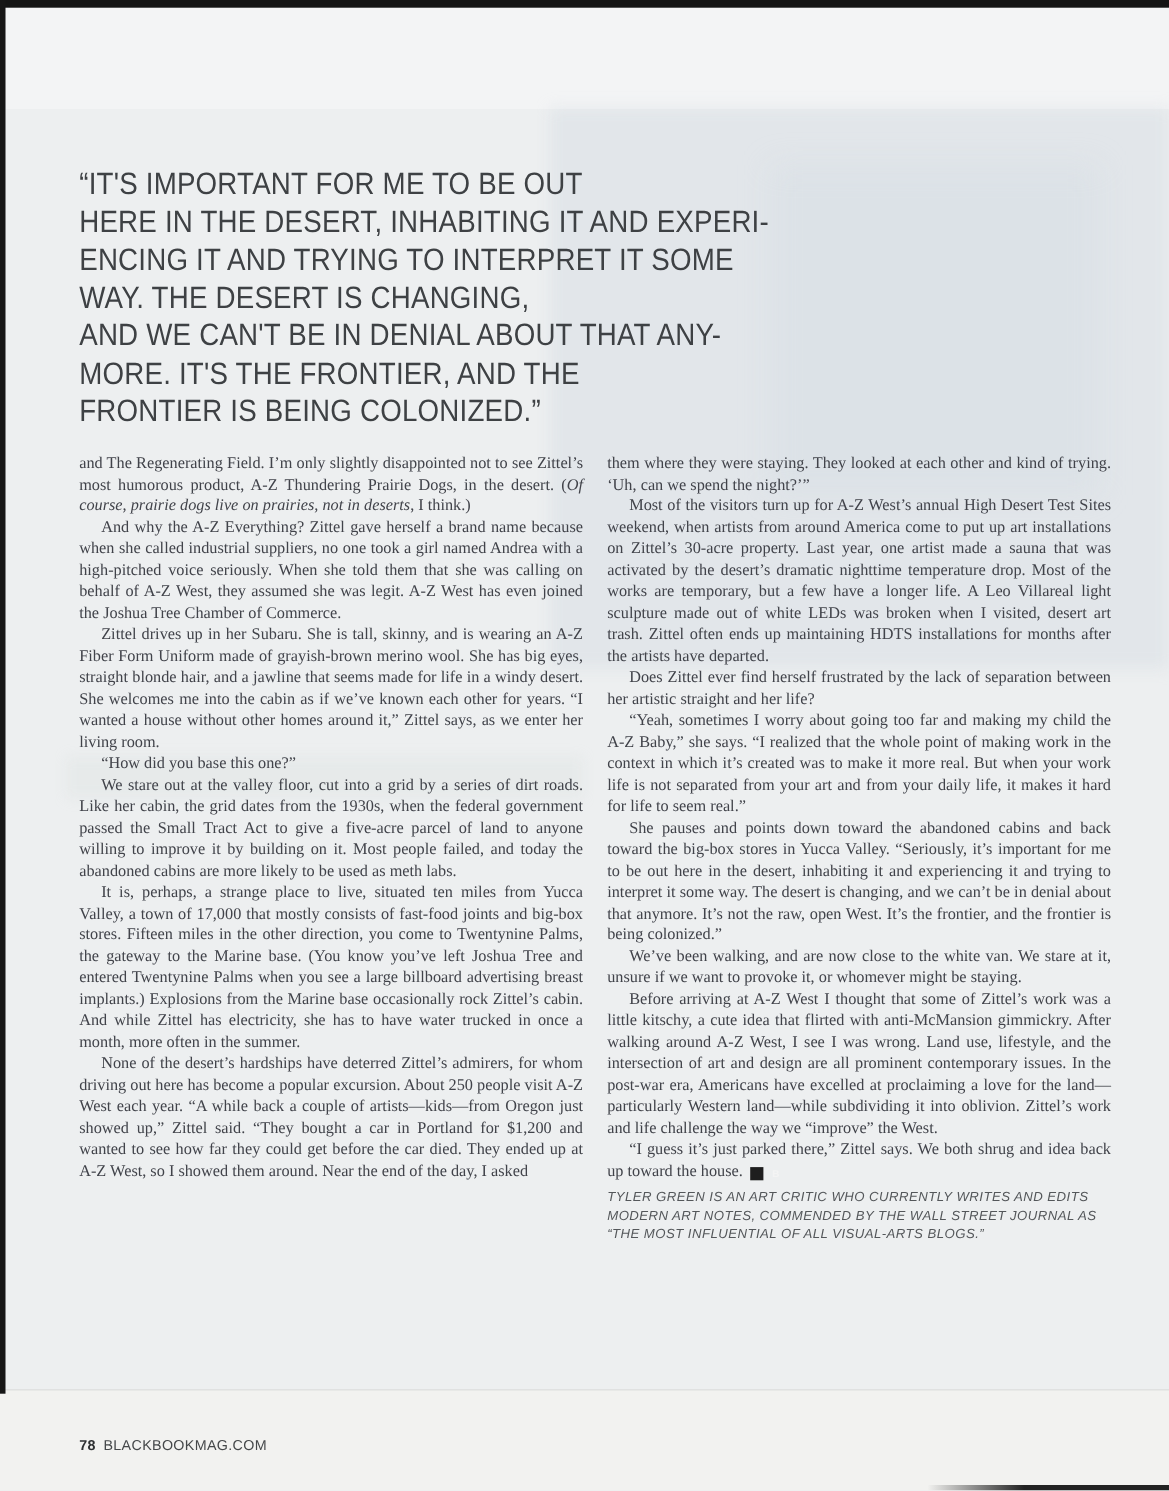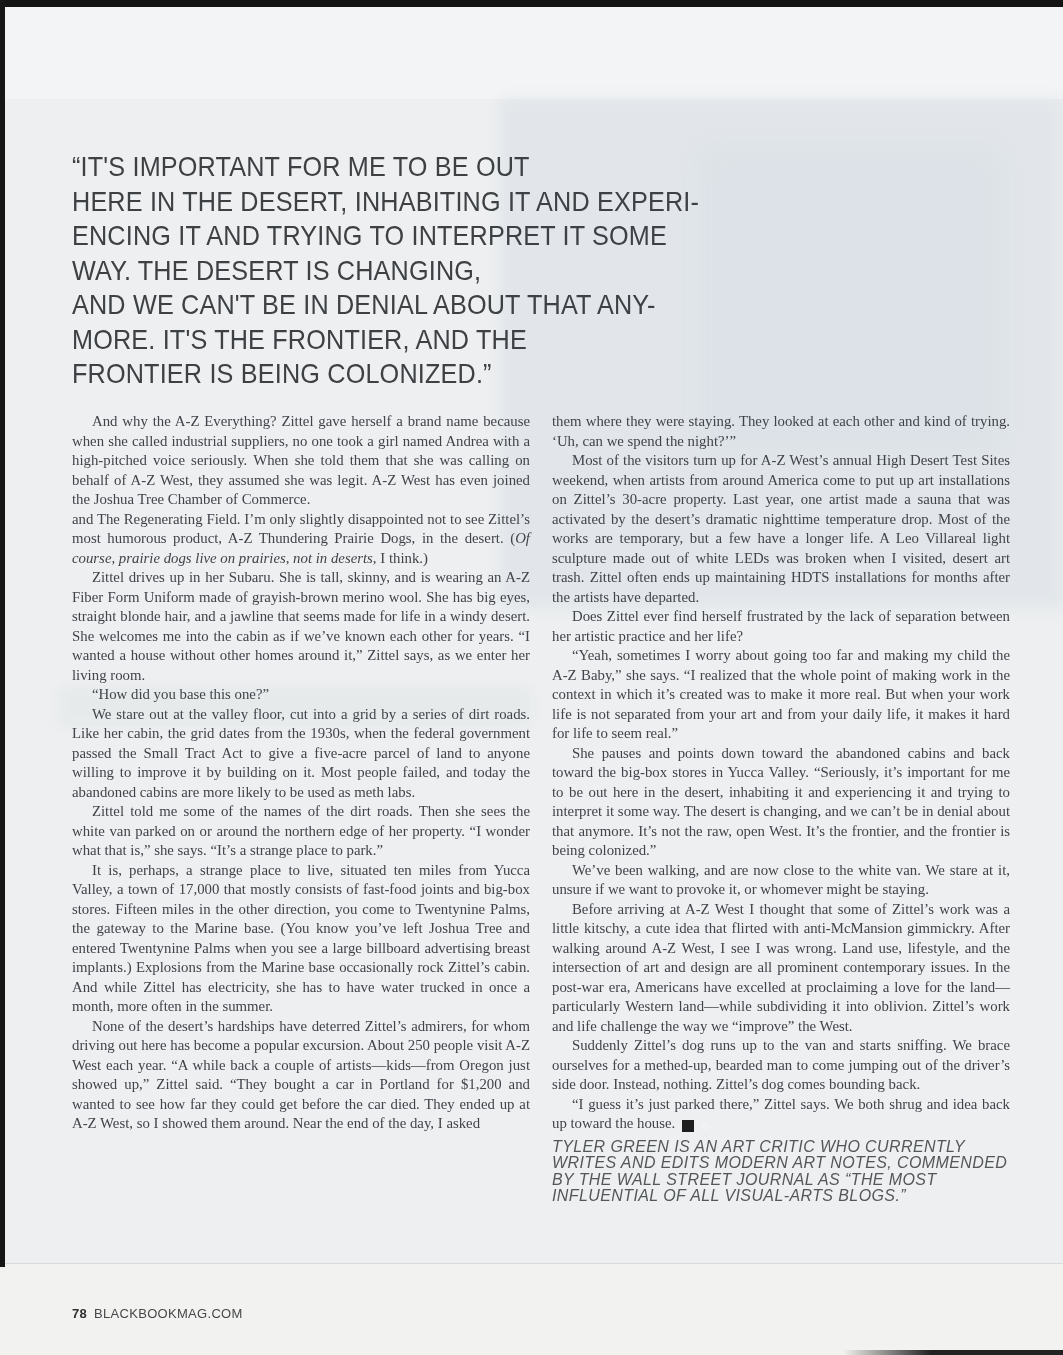--- a/index.html
+++ b/index.html
@@ -47,21 +47,21 @@
   .para.indent{text-indent:1.35em;}
   .para em{font-style:italic;}
   .endmark{
     display:inline-block;width:12px;height:12px;background:#1e1e1e;color:#f4f4f4;
     font-family:"Liberation Sans", sans-serif;font-size:9px;font-weight:bold;
     line-height:12px;text-align:center;margin-left:3px;vertical-align:-1px;font-style:normal;
   }
   .bio{
     margin-top:5px;
     font-family:"Liberation Sans", sans-serif;font-style:italic;
-    font-size:16px;line-height:16.5px;color:#54575a;letter-spacing:0.4px;
+    font-size:12px;line-height:16.5px;color:#54575a;letter-spacing:0.4px;
     text-align:left;
   }
 
   
   .footer{
     position:absolute;left:72px;top:1306px;
     font-family:"Liberation Sans", sans-serif;font-size:13px;color:#45484a;
     letter-spacing:0.3px;
   }
   .footer .pg{font-weight:bold;color:#2e3032;margin-right:7px;}
@@ -83,38 +83,36 @@
     <div class="quote-line">HERE IN THE DESERT, INHABITING IT AND EXPERI-</div>
     <div class="quote-line">ENCING IT AND TRYING TO INTERPRET IT SOME</div>
     <div class="quote-line">WAY. THE DESERT IS CHANGING,</div>
     <div class="quote-line">AND WE CAN'T BE IN DENIAL ABOUT THAT ANY-</div>
     <div class="quote-line">MORE. IT'S THE FRONTIER, AND THE</div>
     <div class="quote-line">FRONTIER IS BEING COLONIZED.”</div>
   </div>
 
 <div class="columns">
   <div class="col">
+      <p class="para"><span>and The Regenerating Field. I’m only slightly disappointed not to see Zittel’s most humorous product, A-Z Thundering Prairie Dogs, in the desert. (</span><em>Of course, prairie dogs live on prairies, not in deserts</em><span>, I think.)</span></p>
       <p class="para indent"><span>And why the A-Z Everything? Zittel gave herself a brand name because when she called industrial suppliers, no one took a girl named Andrea with a high-pitched voice seriously. When she told them that she was calling on behalf of A-Z West, they assumed she was legit. A-Z West has even joined the Joshua Tree Chamber of Commerce.</span></p>
-      <p class="para"><span>and The Regenerating Field. I’m only slightly disappointed not to see Zittel’s most humorous product, A-Z Thundering Prairie Dogs, in the desert. (</span><em>Of course, prairie dogs live on prairies, not in deserts</em><span>, I think.)</span></p>
       <p class="para indent"><span>Zittel drives up in her Subaru. She is tall, skinny, and is wearing an A-Z Fiber Form Uniform made of grayish-brown merino wool. She has big eyes, straight blonde hair, and a jawline that seems made for life in a windy desert. She welcomes me into the cabin as if we’ve known each other for years. “I wanted a house without other homes around it,” Zittel says, as we enter her living room.</span></p>
       <p class="para indent"><span>“How did you base this one?”</span></p>
       <p class="para indent"><span>We stare out at the valley floor, cut into a grid by a series of dirt roads. Like her cabin, the grid dates from the 1930s, when the federal government passed the Small Tract Act to give a five-acre parcel of land to anyone willing to improve it by building on it. Most people failed, and today the abandoned cabins are more likely to be used as meth labs.</span></p>
-      <p class="para indent"><span>Zittel told me some of the names of the dirt roads. Then she sees the white van parked on or around the northern edge of her property. “I wonder what that is,” she says. “It’s a strange place to park.”</span></p>
       <p class="para indent"><span>It is, perhaps, a strange place to live, situated ten miles from Yucca Valley, a town of 17,000 that mostly consists of fast-food joints and big-box stores. Fifteen miles in the other direction, you come to Twentynine Palms, the gateway to the Marine base. (You know you’ve left Joshua Tree and entered Twentynine Palms when you see a large billboard advertising breast implants.) Explosions from the Marine base occasionally rock Zittel’s cabin. And while Zittel has electricity, she has to have water trucked in once a month, more often in the summer.</span></p>
       <p class="para indent"><span>None of the desert’s hardships have deterred Zittel’s admirers, for whom driving out here has become a popular excursion. About 250 people visit A-Z West each year. “A while back a couple of artists—kids—from Oregon just showed up,” Zittel said. “They bought a car in Portland for $1,200 and wanted to see how far they could get before the car died. They ended up at A-Z West, so I showed them around. Near the end of the day, I asked</span></p>
     </div>
   <div class="col">
   <p class="para"><span>them where they were staying. They looked at each other and kind of trying. ‘Uh, can we spend the night?’”</span></p>
       <p class="para indent"><span>Most of the visitors turn up for A-Z West’s annual High Desert Test Sites weekend, when artists from around America come to put up art installations on Zittel’s 30-acre property. Last year, one artist made a sauna that was activated by the desert’s dramatic nighttime temperature drop. Most of the works are temporary, but a few have a longer life. A Leo Villareal light sculpture made out of white LEDs was broken when I visited, desert art trash. Zittel often ends up maintaining HDTS installations for months after the artists have departed.</span></p>
-      <p class="para indent"><span>Does Zittel ever find herself frustrated by the lack of separation between her artistic practice and her life?</span></p>
+      <p class="para indent"><span>Does Zittel ever find herself frustrated by the lack of separation between her artistic straight and her life?</span></p>
       <p class="para indent"><span>“Yeah, sometimes I worry about going too far and making my child the A-Z Baby,” she says. “I realized that the whole point of making work in the context in which it’s created was to make it more real. But when your work life is not separated from your art and from your daily life, it makes it hard for life to seem real.”</span></p>
       <p class="para indent"><span>She pauses and points down toward the abandoned cabins and back toward the big-box stores in Yucca Valley. “Seriously, it’s important for me to be out here in the desert, inhabiting it and experiencing it and trying to interpret it some way. The desert is changing, and we can’t be in denial about that anymore. It’s not the raw, open West. It’s the frontier, and the frontier is being colonized.”</span></p>
       <p class="para indent"><span>We’ve been walking, and are now close to the white van. We stare at it, unsure if we want to provoke it, or whomever might be staying.</span></p>
       <p class="para indent"><span>Before arriving at A-Z West I thought that some of Zittel’s work was a little kitschy, a cute idea that flirted with anti-McMansion gimmickry. After walking around A-Z West, I see I was wrong. Land use, lifestyle, and the intersection of art and design are all prominent contemporary issues. In the post-war era, Americans have excelled at proclaiming a love for the land—particularly Western land—while subdividing it into oblivion. Zittel’s work and life challenge the way we “improve” the West.</span></p>
-      <p class="para indent"><span>Suddenly Zittel’s dog runs up to the van and starts sniffing. We brace ourselves for a methed-up, bearded man to come jumping out of the driver’s side door. Instead, nothing. Zittel’s dog comes bounding back.</span></p>
       <p class="para indent"><span>“I guess it’s just parked there,” Zittel says. We both shrug and idea back up toward the house. </span><span class="endmark">B</span></p>
       <div class="bio">TYLER GREEN IS AN ART CRITIC WHO CURRENTLY WRITES AND EDITS MODERN ART NOTES, COMMENDED BY THE WALL STREET JOURNAL AS “THE MOST INFLUENTIAL OF ALL VISUAL-ARTS BLOGS.”</div>
     </div>
 </div>
 
 <div class="footer">
   <span class="pg">78</span><span>BLACKBOOKMAG.COM</span>
 </div>
 
 </body></html>

